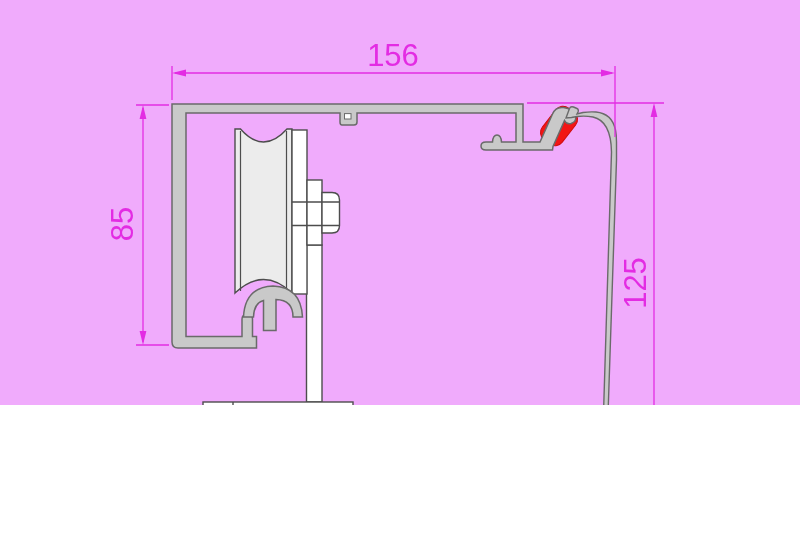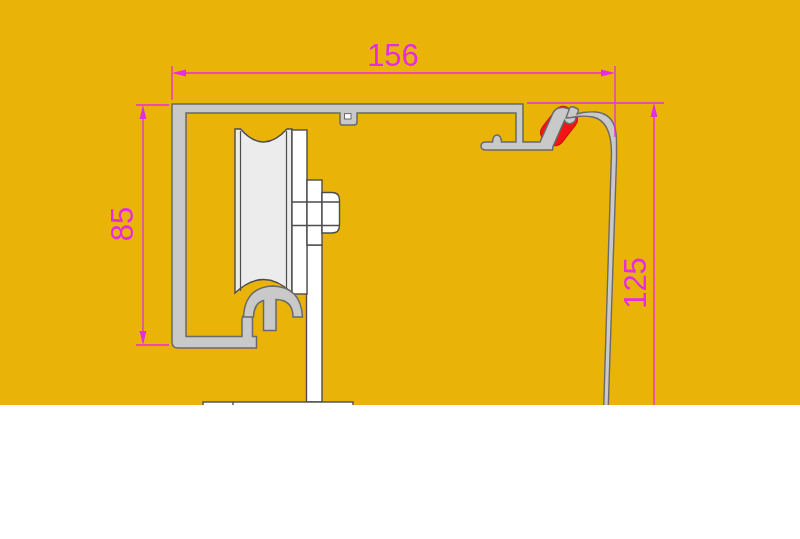--- a/index.html
+++ b/index.html
@@ -1,16 +1,16 @@
 <!DOCTYPE html>
 <html><head>
 <meta charset="utf-8">
 <style>
   html,body{margin:0;padding:0;background:#ffffff;}
-  .canvas{position:relative;width:800px;height:405px;background:#eab308;overflow:hidden;
+  .canvas{position:relative;width:800px;height:405px;background:#f0abfc;overflow:hidden;
           font-family:"Liberation Sans", sans-serif;}
   svg{display:block;}
   text.dim{font-family:"Liberation Sans", sans-serif;font-size:31px;fill:#e32ce3;}
 </style>
 </head>
 <body>
 
 <div class="canvas">
 <svg width="800" height="539" viewBox="0 0 800 539">
 

